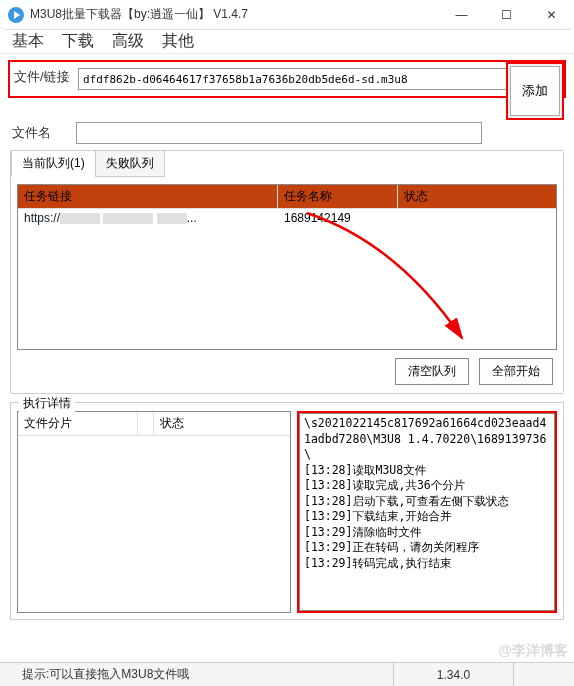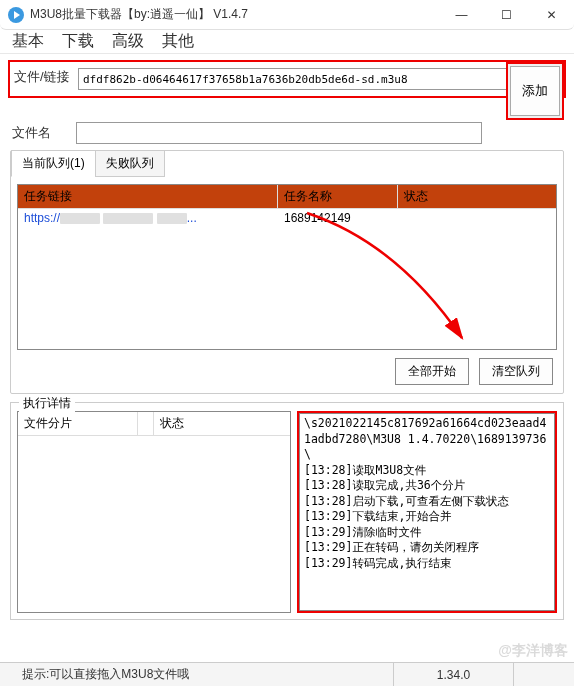--- a/index.html
+++ b/index.html
@@ -29,21 +29,21 @@
 .tabs { display: flex; position: relative; top: -1px; }
 .tab { font-size: 12px; padding: 4px 10px; border: 1px solid #ccc; background: #f5f5f5; cursor: pointer; margin-right: -1px; }
 .tab.active { background: #fff; border-bottom: 1px solid #fff; }
 .queue-body { padding: 6px; height: 212px; }
 .queue-table { border: 1px solid #888; height: 166px; background: #fff; overflow: hidden; }
 .queue-header { display: flex; background: #fff; border-bottom: 1px solid #ddd; }
 .qh-cell { font-size: 12px; padding: 3px 6px; border-right: 1px solid #ddd; background: #c2410c; }
 .qh1 { width: 260px; } .qh2 { width: 120px; } .qh3 { flex: 1; border-right: none; }
 .queue-row { display: flex; font-size: 12px; font-family: "Consolas", monospace; }
 .qr-cell { padding: 2px 6px; overflow: hidden; white-space: nowrap; }
-.qr1 { width: 260px; color: #1d4ed8; } .qr2 { width: 120px; } .qr3 { flex: 1; }
+.qr1 { width: 260px; color: #0f172a; } .qr2 { width: 120px; } .qr3 { flex: 1; }
 .mask { display: inline-block; background: #e0e0e0; color: transparent; border-radius: 1px; height: 11px; vertical-align: middle; }
 .queue-btns { display: flex; justify-content: flex-end; gap: 10px; padding: 8px 4px 0 0; }
 .btn { font-size: 12px; padding: 4px 12px; border: 1px solid #888; background: #fdfdfd; cursor: pointer; }
 
 .arrow-svg { position: absolute; left: 286px; top: 52px; width: 180px; height: 150px; pointer-events: none; z-index: 10; }
 
 .exec-section { margin: 8px 10px 0 10px; border: 1px solid #ccc; padding: 8px 6px 6px 6px; position: relative; height: 218px; }
 .exec-legend { position: absolute; top: -8px; left: 8px; background: #fff; font-size: 12px; padding: 0 4px; }
 .exec-body { display: flex; gap: 6px; height: 100%; }
 .exec-left { width: 274px; border: 1px solid #888; background: #fff; }
@@ -107,22 +107,22 @@
         <div class="qh-cell qh2">任务名称</div>
         <div class="qh-cell qh3">状态</div>
       </div>
       <div class="queue-row">
         <div class="qr-cell qr1"><span>https://</span><span class="mask" style="width:40px"></span> <span class="mask" style="width:50px"></span> <span class="mask" style="width:30px"></span><span>...</span></div>
         <div class="qr-cell qr2">1689142149</div>
         <div class="qr-cell qr3"></div>
       </div>
     </div>
     <div class="queue-btns">
+      <button class="btn">清空队列</button>
       <button class="btn">全部开始</button>
-      <button class="btn">清空队列</button>
     </div>
   </div>
   <svg class="arrow-svg" viewBox="0 0 180 150">
     <defs>
         <marker id="ah" markerWidth="10" markerHeight="10" refX="8" refY="3" orient="auto">
           <path d="M0,0 L0,6 L9,3 z" fill="#e00"></path>
         </marker>
       </defs>
     <path d="M 10 10 Q 100 40 165 135" stroke="#e00" stroke-width="2.5" fill="none" marker-end="url(#ah)"></path>
   </svg>

